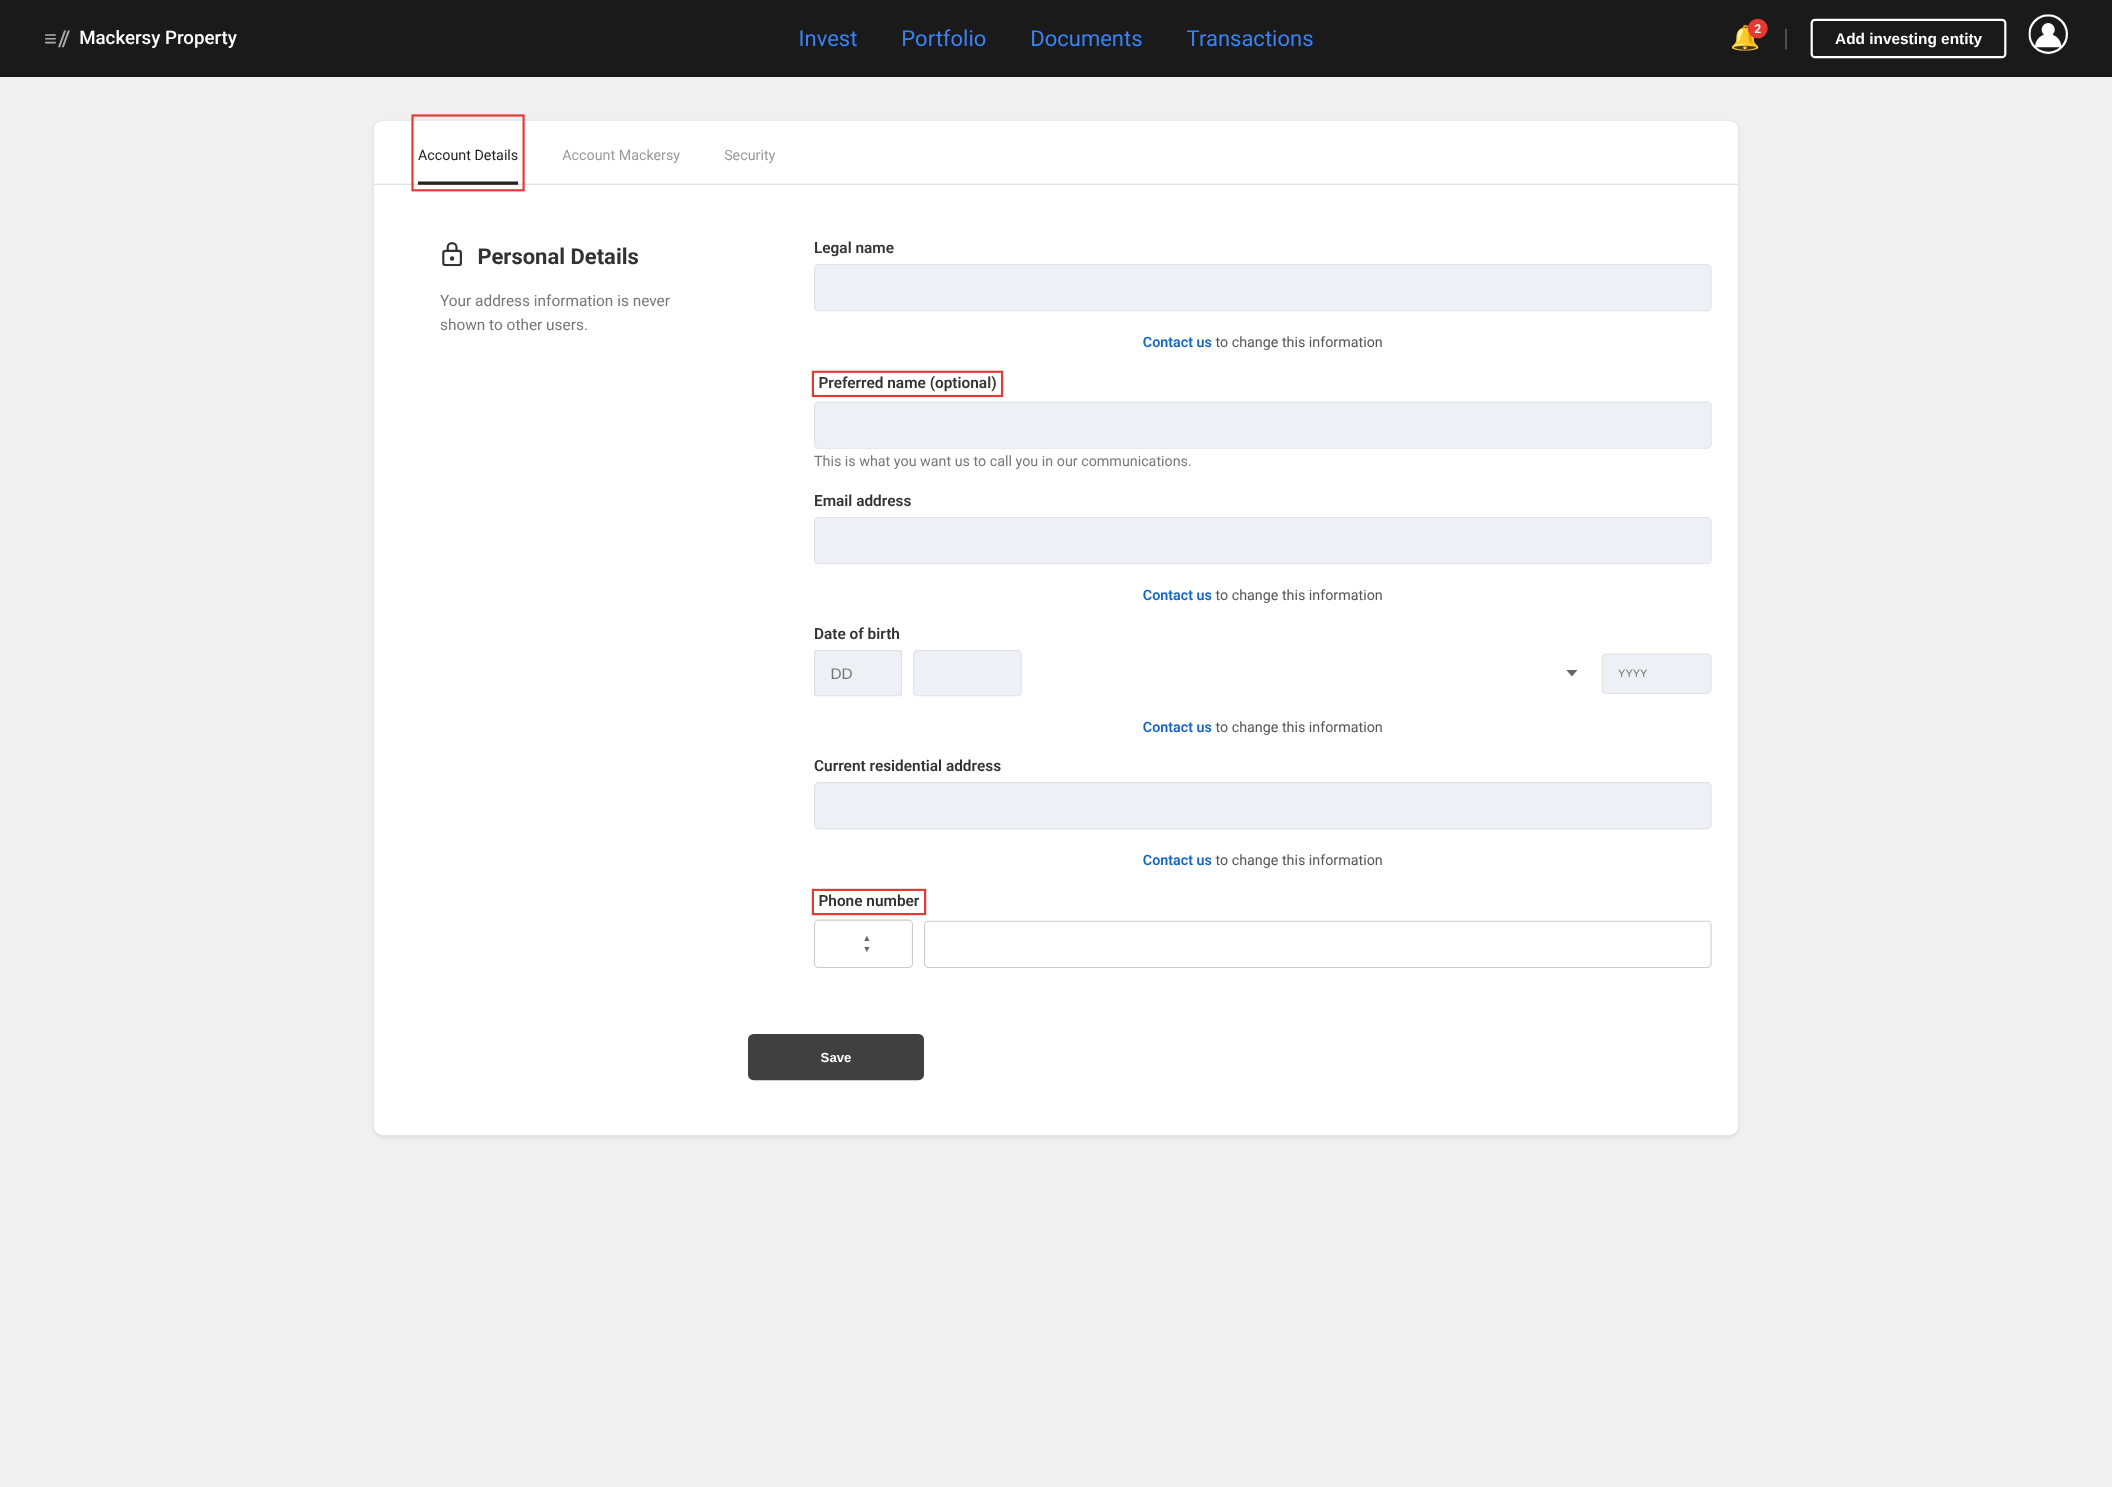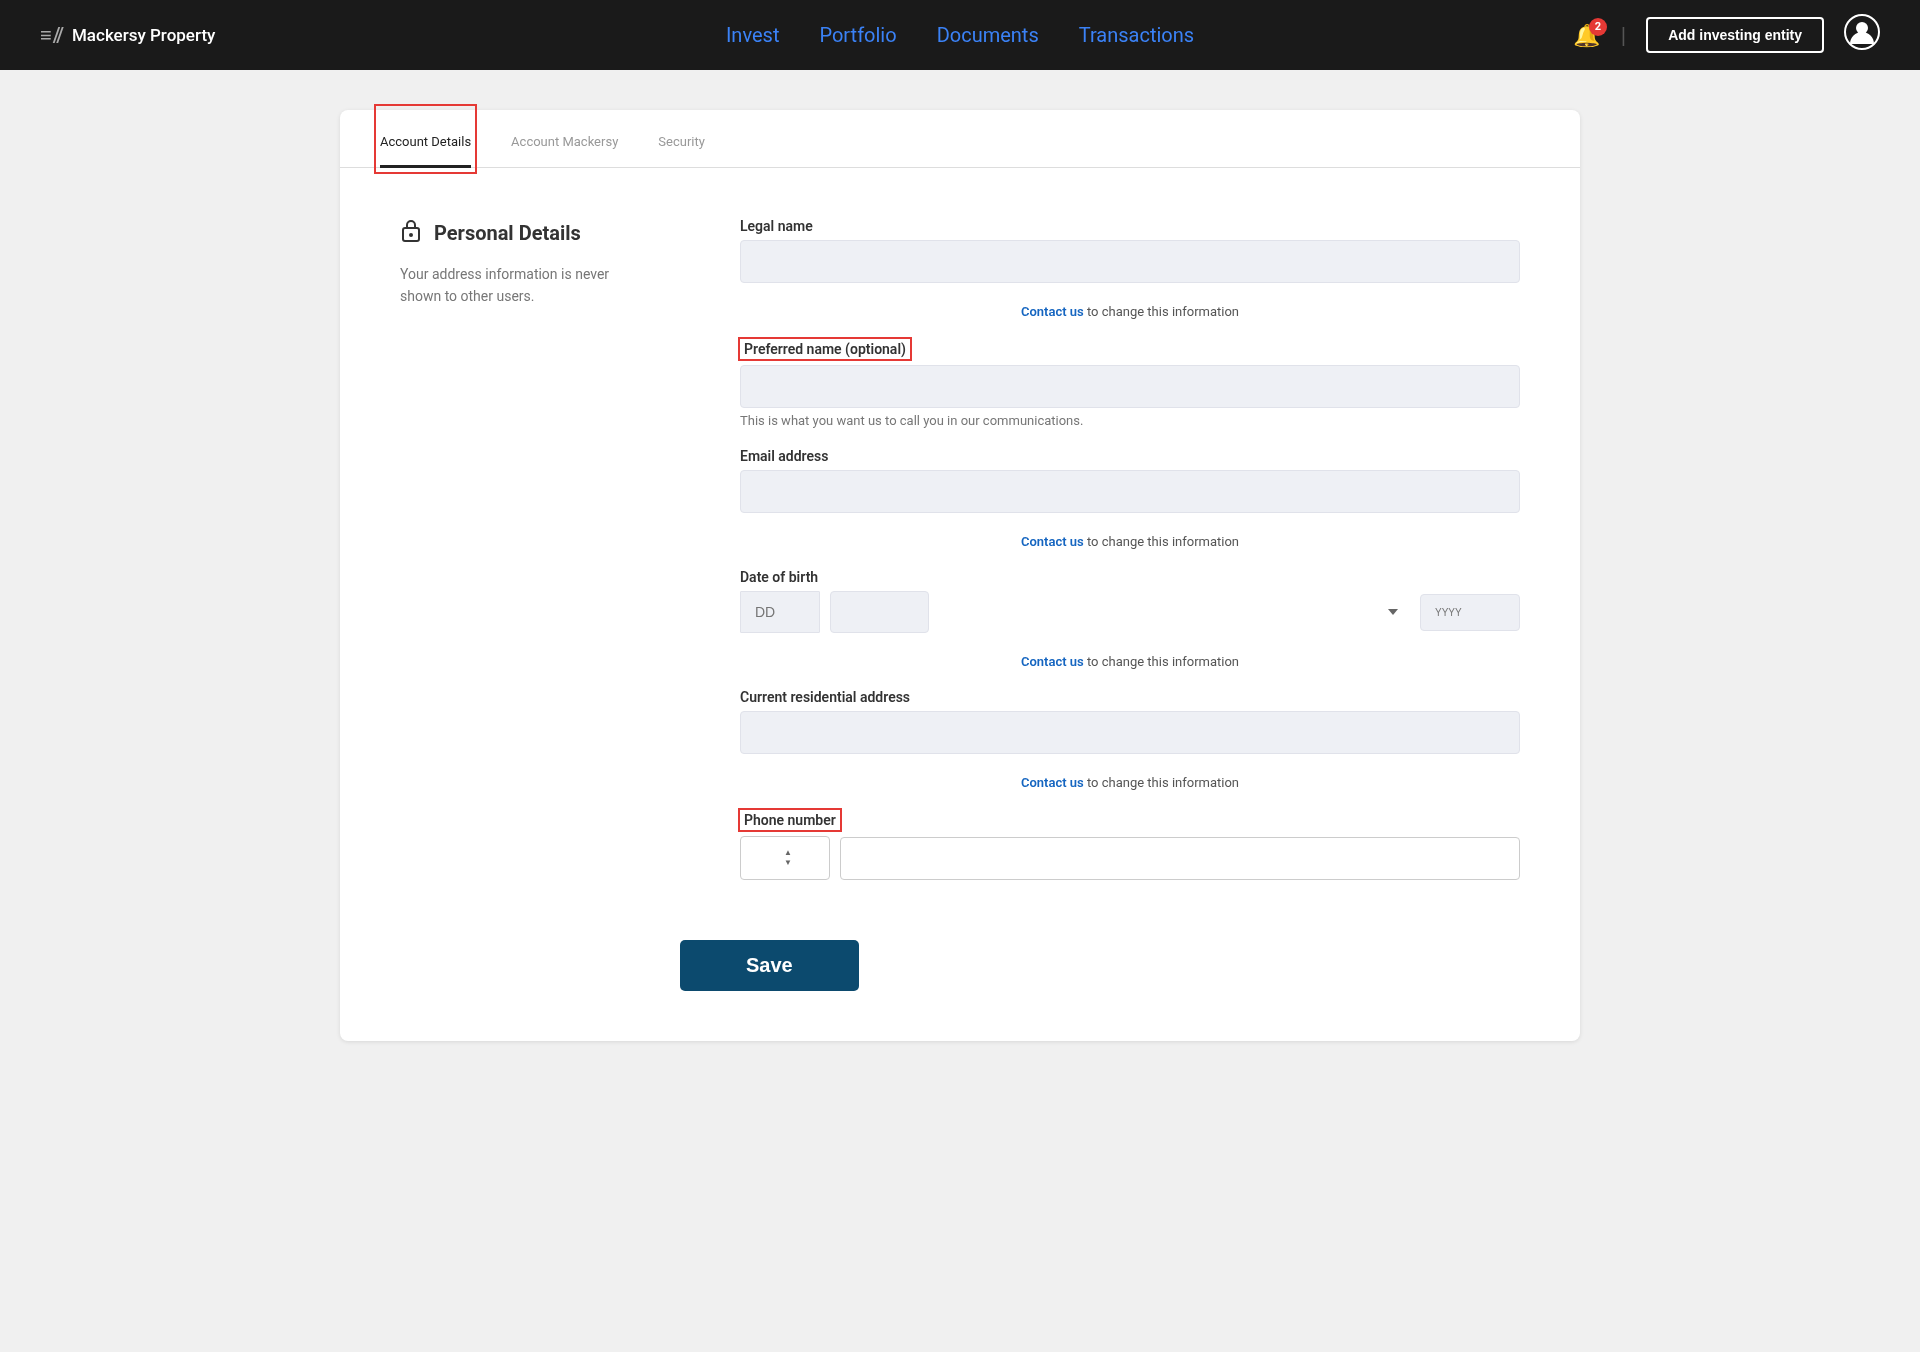--- a/index.html
+++ b/index.html
@@ -114,21 +114,21 @@
     .tab.active {
       color: #222;
       border-bottom: 3px solid #222;
       outline: 2px solid #e53935;
       outline-offset: 4px;
     }
 
     
     .form-section {
       display: flex;
-      padding: 50px 60px 30px 60px;
+      padding: 50px 24px 30px 60px;
       gap: 60px;
     }
     .form-left {
       width: 280px;
       flex-shrink: 0;
     }
     .section-title {
       display: flex;
       align-items: center;
       gap: 12px;
@@ -277,26 +277,26 @@
       font-size: 15px;
       color: #333;
       outline: none;
     }
 
     
     .save-btn-wrapper {
       padding: 10px 60px 10px 340px;
     }
     .save-btn {
-      background: #0c4a6e;
+      background: #404040;
       color: #fff;
       border: none;
       border-radius: 5px;
       padding: 14px 66px;
-      font-size: 20px;
+      font-size: 12px;
       font-weight: 600;
       cursor: pointer;
       min-width: 140px;
     }
 
     .phone-label-highlighted {
       display: inline-block;
       outline: 2px solid #e53935;
       padding: 2px 4px;
     }

